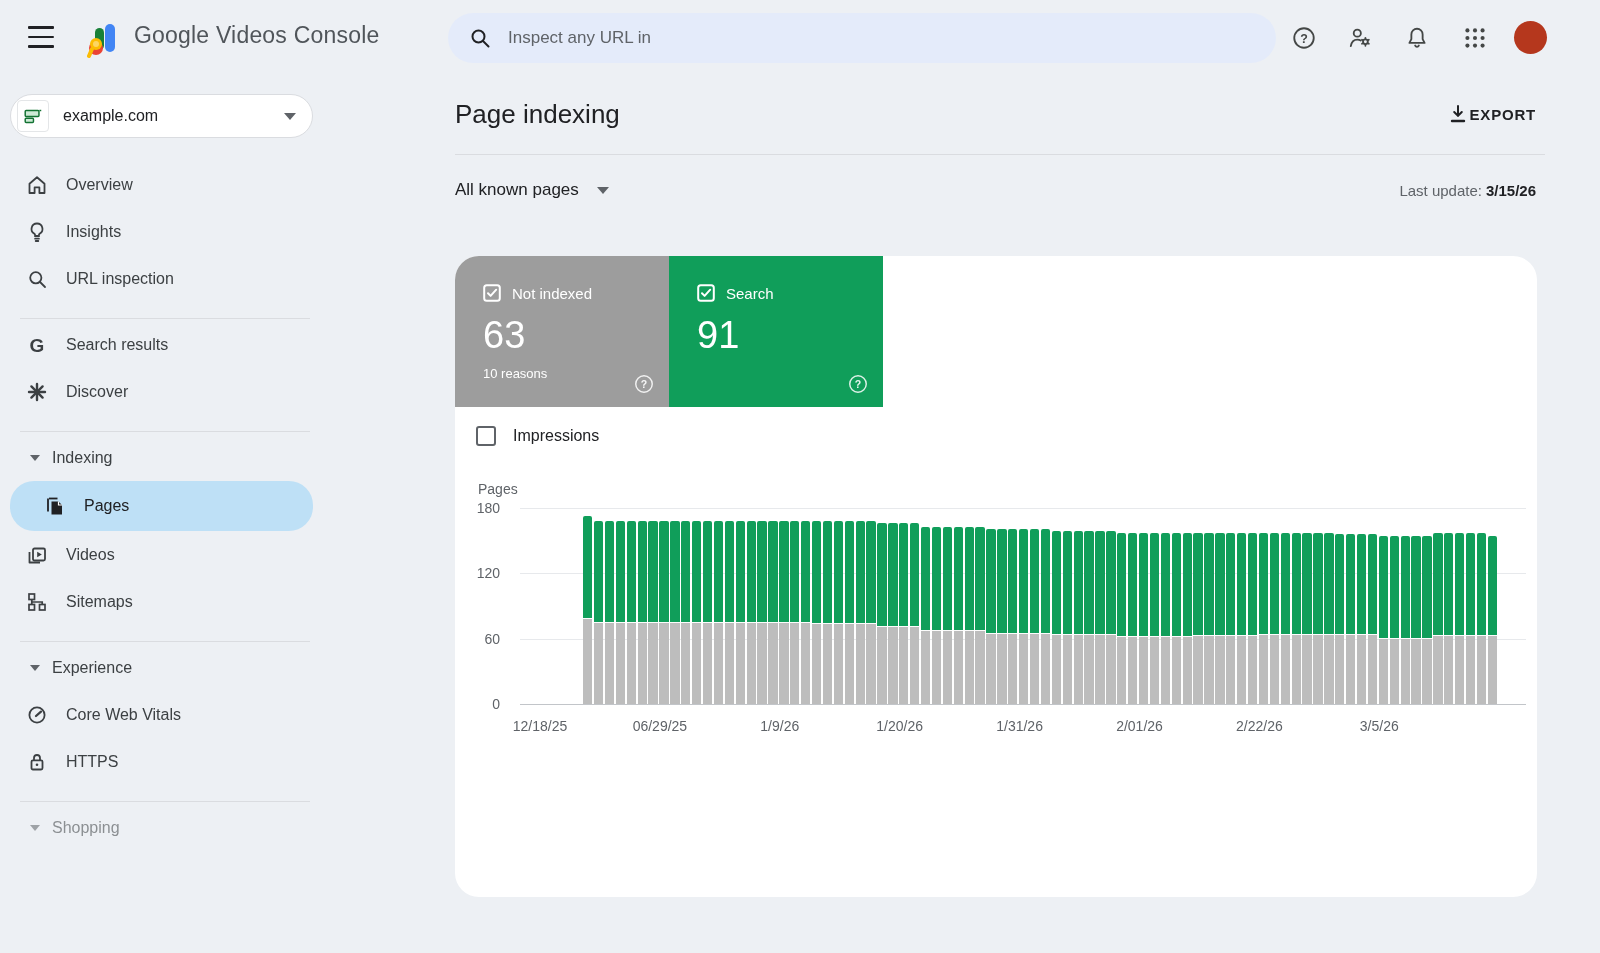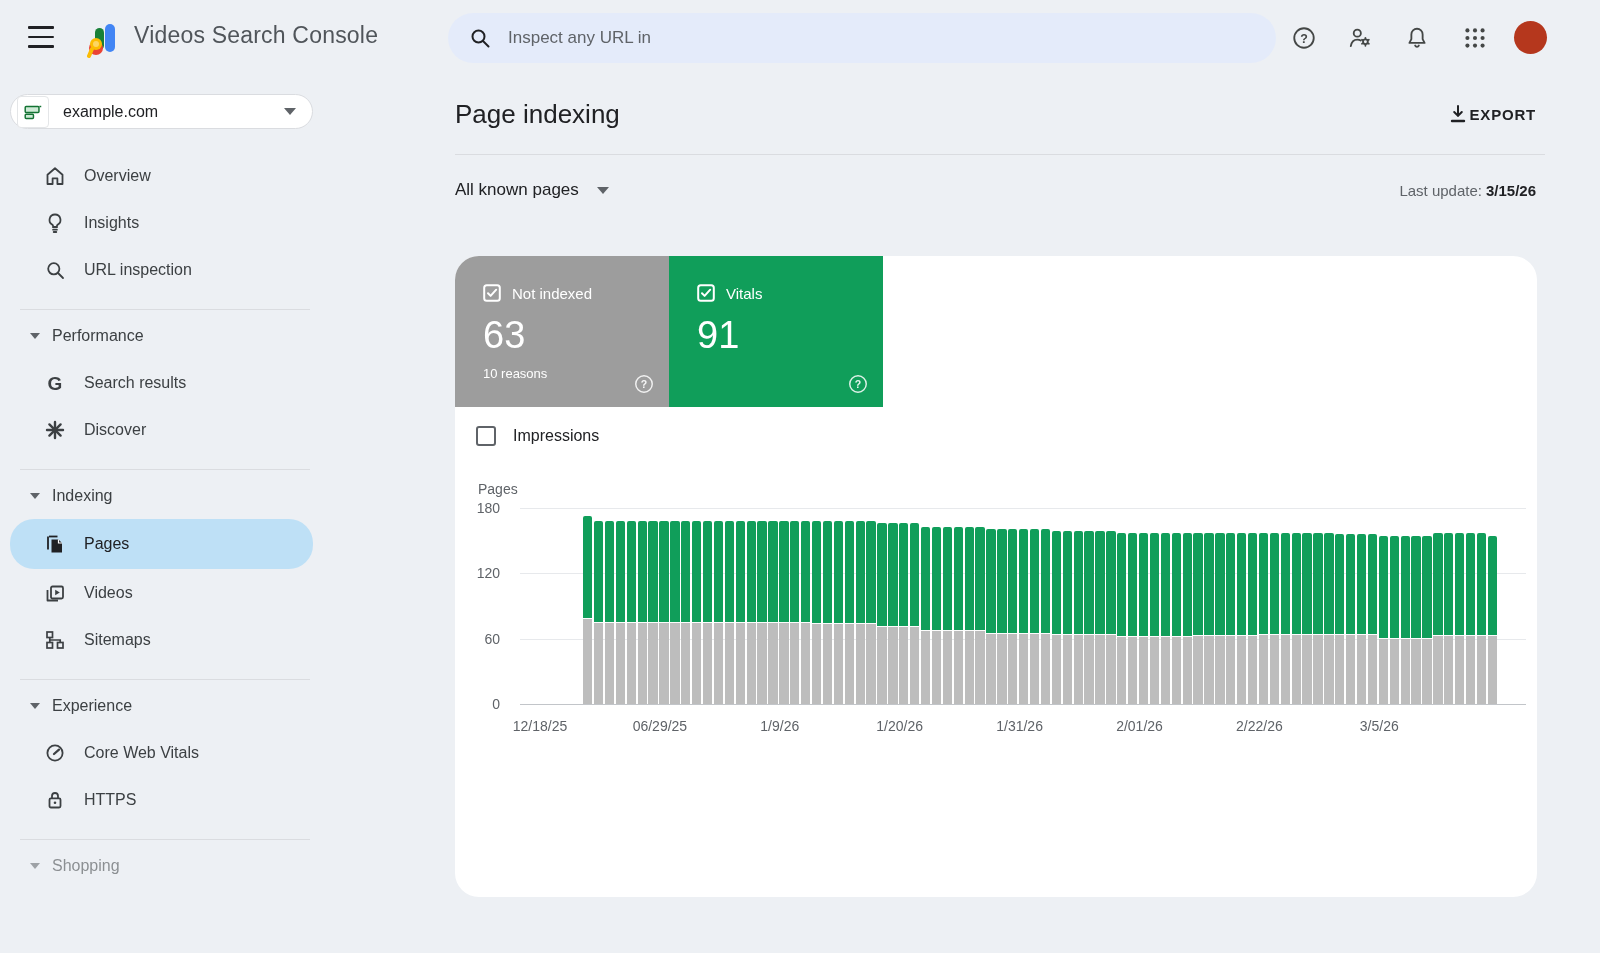--- a/index.html
+++ b/index.html
@@ -17,26 +17,26 @@
   .logo { position:absolute; left:84px; top:18px; }
   .product-name { position:absolute; left:134px; top:22px; font-size:23px; color:#50555a; letter-spacing:.2px; }
   .searchbox { position:absolute; left:448px; top:13px; width:828px; height:50px; background:#e4ebfa; border-radius:25px; display:flex; align-items:center; padding:0 20px; }
   .searchbox input { border:none; background:transparent; outline:none; font-size:17px; color:#202124; margin-left:16px; width:700px; font-family:"Liberation Sans",sans-serif; }
   .searchbox input::placeholder { color:#5f6368; }
   .top-icon { position:absolute; top:25px; width:26px; height:26px; cursor:pointer; }
   .avatar { position:absolute; left:1514px; top:21px; width:33px; height:33px; border-radius:50%; background:#b5371d; cursor:pointer; }
 
   
   .sidebar { position:absolute; left:0; top:76px; width:330px; bottom:0; }
-  .property { margin:18px 17px 0 10px; height:35px; border:1px solid #dadce0; background:#fff; border-radius:22px; display:flex; align-items:center; padding:0 16px 0 6px; cursor:pointer; }
+  .property { margin:18px 17px 0 10px; height:44px; border:1px solid #dadce0; background:#fff; border-radius:22px; display:flex; align-items:center; padding:0 16px 0 6px; cursor:pointer; }
   .property .propbox { width:32px; height:32px; background:#fff; border:1px solid #e4e6e8; border-radius:4px; display:flex; align-items:center; justify-content:center; }
   .property .propname { margin-left:14px; font-size:16px; color:#202124; flex:1; }
   .caret { width:0; height:0; border-left:6px solid transparent; border-right:6px solid transparent; border-top:7px solid #5f6368; }
   .nav { margin-top:23px; }
-  .nav-item { height:47px; display:flex; align-items:center; padding-left:43px; cursor:pointer; border-radius:24px; }
+  .nav-item { height:47px; display:flex; align-items:center; padding-left:25px; cursor:pointer; border-radius:24px; }
   .nav-item .nav-label { margin-left:17px; font-size:16px; color:#3c4043; }
   .nav-item.selected { background:#bee0f6; margin:0 17px 0 10px; padding-left:33px; height:50px; }
   .nav-item.selected .nav-label { color:#202124; }
   .divider { height:1px; background:#dadce0; margin:16px 20px 2px 20px; }
   .section-header { height:47px; display:flex; align-items:center; padding-left:30px; cursor:pointer; }
   .section-header .caret-sm { width:0; height:0; border-left:5px solid transparent; border-right:5px solid transparent; border-top:6px solid #5f6368; }
   .section-header .section-label { margin-left:12px; font-size:16px; color:#3c4043; }
   .section-header.faded { opacity:.55; }
 
   
@@ -92,21 +92,21 @@
   <div class="logo">
     <svg width="40" height="40" viewBox="0 0 40 40">
       <rect x="11" y="10" width="9" height="22" rx="4.5" fill="#188038"></rect>
       <rect x="21" y="6" width="10" height="28" rx="5" fill="#4285f4"></rect>
       <circle cx="12" cy="30" r="7" fill="#ea4335"></circle>
       <circle cx="12" cy="26" r="6" fill="#fbbc04"></circle>
       <circle cx="12" cy="26" r="3" fill="#fdd663"></circle>
       <path d="M8 31 L5 38" stroke="#fbbc04" stroke-width="4" stroke-linecap="round"></path>
     </svg>
   </div>
-  <div class="product-name">Videos Search Console</div>
+  <div class="product-name">Google Videos Console</div>
   <div class="searchbox">
     <span>
       <svg width="24" height="24" viewBox="0 0 24 24" fill="none" stroke="#202124" stroke-width="2" stroke-linecap="round">
         <circle cx="10.5" cy="10.5" r="6"></circle>
           <line x1="15" y1="15" x2="20.5" y2="20.5"></line>
       </svg>
     </span>
     <input value="" placeholder="Inspect any URL in" style="">
   </div>
   <div class="top-icon" style="left:1291px">
@@ -191,24 +191,20 @@
         <svg width="24" height="24" viewBox="0 0 24 24" fill="none" stroke="#3c4043" stroke-width="1.8" stroke-linecap="round">
           <circle cx="10.8" cy="10.8" r="5.6"></circle>
             <line x1="15" y1="15" x2="20" y2="20"></line>
         </svg>
       </span>
       <span class="nav-label">URL inspection</span>
     </div>
 
     <div class="divider"></div>
 
-    <div class="section-header">
-      <span class="caret-sm"></span>
-      <span class="section-label">Performance</span>
-    </div>
     <div class="nav-item">
       <span>
         <svg width="24" height="24" viewBox="0 0 24 24">
           <text x="12" y="18.5" text-anchor="middle" font-size="19" font-weight="700" fill="#3c4043" font-family="Liberation Sans, sans-serif">G</text>
         </svg>
       </span>
       <span class="nav-label">Search results</span>
     </div>
     <div class="nav-item">
       <span>
@@ -343,21 +339,21 @@
   </div>
 
   <div class="card card-indexed">
     <div class="card-head">
       <span>
         <svg width="18" height="18" viewBox="0 0 18 18" fill="none">
           <rect x="1.2" y="1.2" width="15.6" height="15.6" rx="2.5" stroke="#fff" stroke-width="2"></rect>
           <path d="M5 9.3l2.6 2.6 5.6-6.2" stroke="#fff" stroke-width="2" stroke-linecap="round" stroke-linejoin="round"></path>
         </svg>
       </span>
-      <span class="card-label">Vitals</span>
+      <span class="card-label">Search</span>
     </div>
     <div class="card-value">91</div>
     <span class="card-help">
       <svg width="22" height="22" viewBox="0 0 24 24" fill="none" stroke="rgba(255,255,255,.85)" stroke-width="1.6">
         <circle cx="12" cy="12" r="9"></circle>
         <text x="12" y="16.2" text-anchor="middle" font-size="11.5" font-weight="700" fill="rgba(255,255,255,.9)" stroke="none" font-family="Liberation Sans, sans-serif">?</text>
       </svg>
     </span>
   </div>
 

